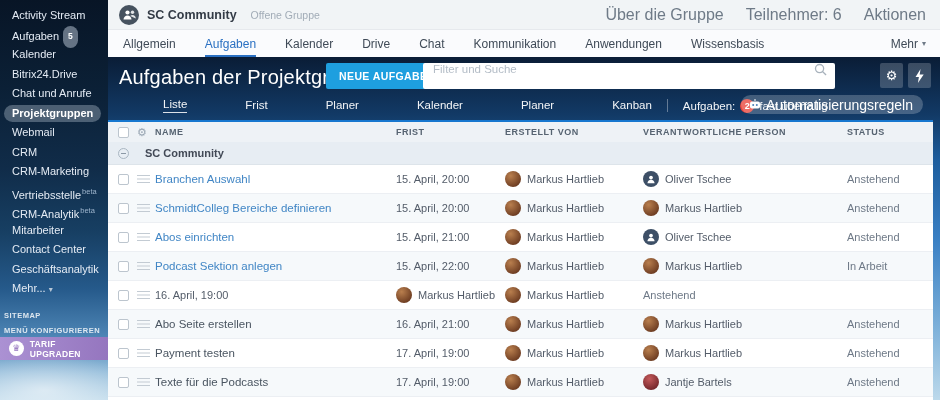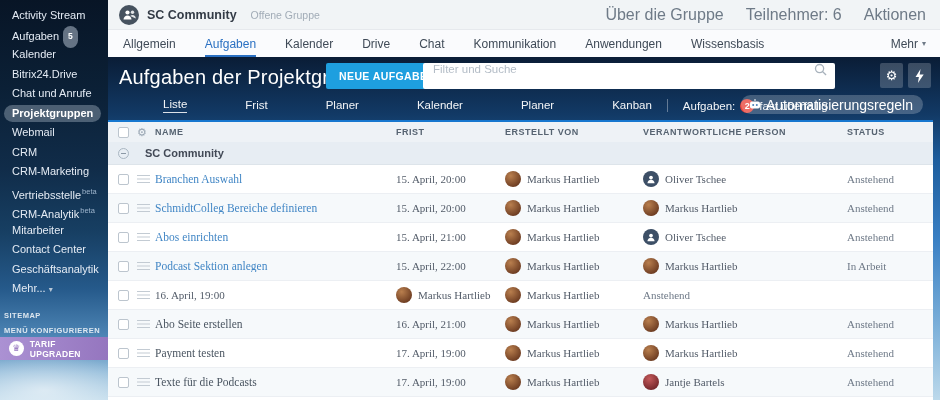--- a/index.html
+++ b/index.html
@@ -73,21 +73,21 @@
 
   
   .table { position:absolute; top:120px; left:0; width:825px; height:280px; background:#fff; border-top:2px solid #1777cf; }
   .trow { display:grid; grid-template-columns:19px 18px 241px 109px 138px 204px 1fr; align-items:center; padding-left:10px; }
   .thead { height:20px; background:#eef2f6; }
   .th { font-size:9px; font-weight:bold; color:#566371; letter-spacing:.5px; white-space:nowrap; }
   .tgroup { height:23px; background:#e7edf3; border-bottom:1px solid #dde4ea; }
   .tgroup-label { font-size:11px; font-weight:bold; color:#424956; margin-left:8px; }
   .collapse-ic { width:11px; height:11px; border-radius:50%; border:1px solid #a9b6c2; position:relative; cursor:pointer; }
   .collapse-ic::after { content:""; position:absolute; left:2px; right:2px; top:4px; height:1px; background:#8b98a5; }
-  .drow { height:29px; border-bottom:1px solid #eceff3; background:#fff;font-family:Liberation Serif, serif; }
+  .drow { height:29px; border-bottom:1px solid #eceff3; background:#fff; }
   .drow.alt { background:#f6f9fb; }
   .cb { width:11px; height:11px; border:1px solid #bcc5ce; border-radius:2px; background:#fff; cursor:pointer; }
   .ham { width:13px; height:1.5px; background:#c3cbd3; box-shadow:0 3.5px 0 #c3cbd3, 0 7px 0 #c3cbd3; margin-top:-7px; cursor:pointer; }
   .gear-sm { font-size:11px; color:#98a5b2; cursor:pointer; }
   .tname { font-size:11.5px; white-space:nowrap; overflow:hidden; text-overflow:ellipsis; cursor:pointer; }
   .tname.link { color:#4186c5; }
   .tname.plain { color:#4a5561; }
   .tdate { font-size:11px; color:#535c69; }
   .person { display:flex; align-items:center; gap:6px; font-size:11px; color:#535c69; white-space:nowrap; }
   .avatar { width:16px; height:16px; border-radius:50%; flex:0 0 auto; display:flex; align-items:center; justify-content:center; overflow:hidden; }

